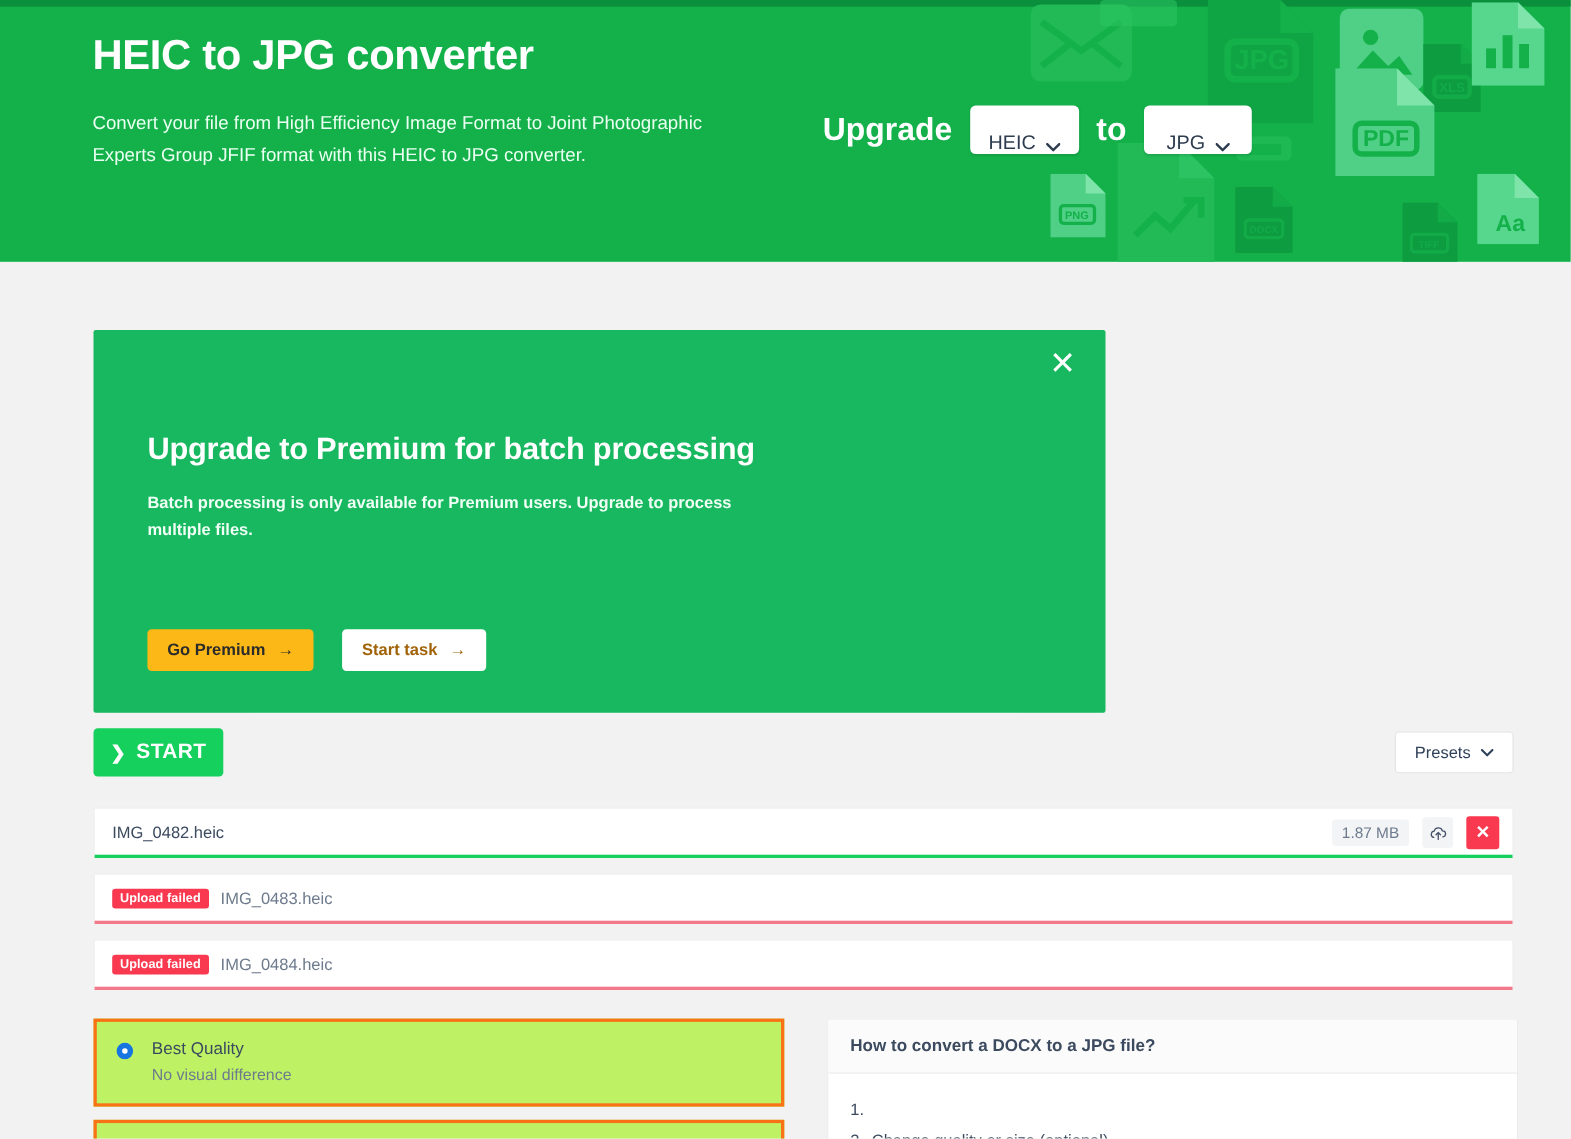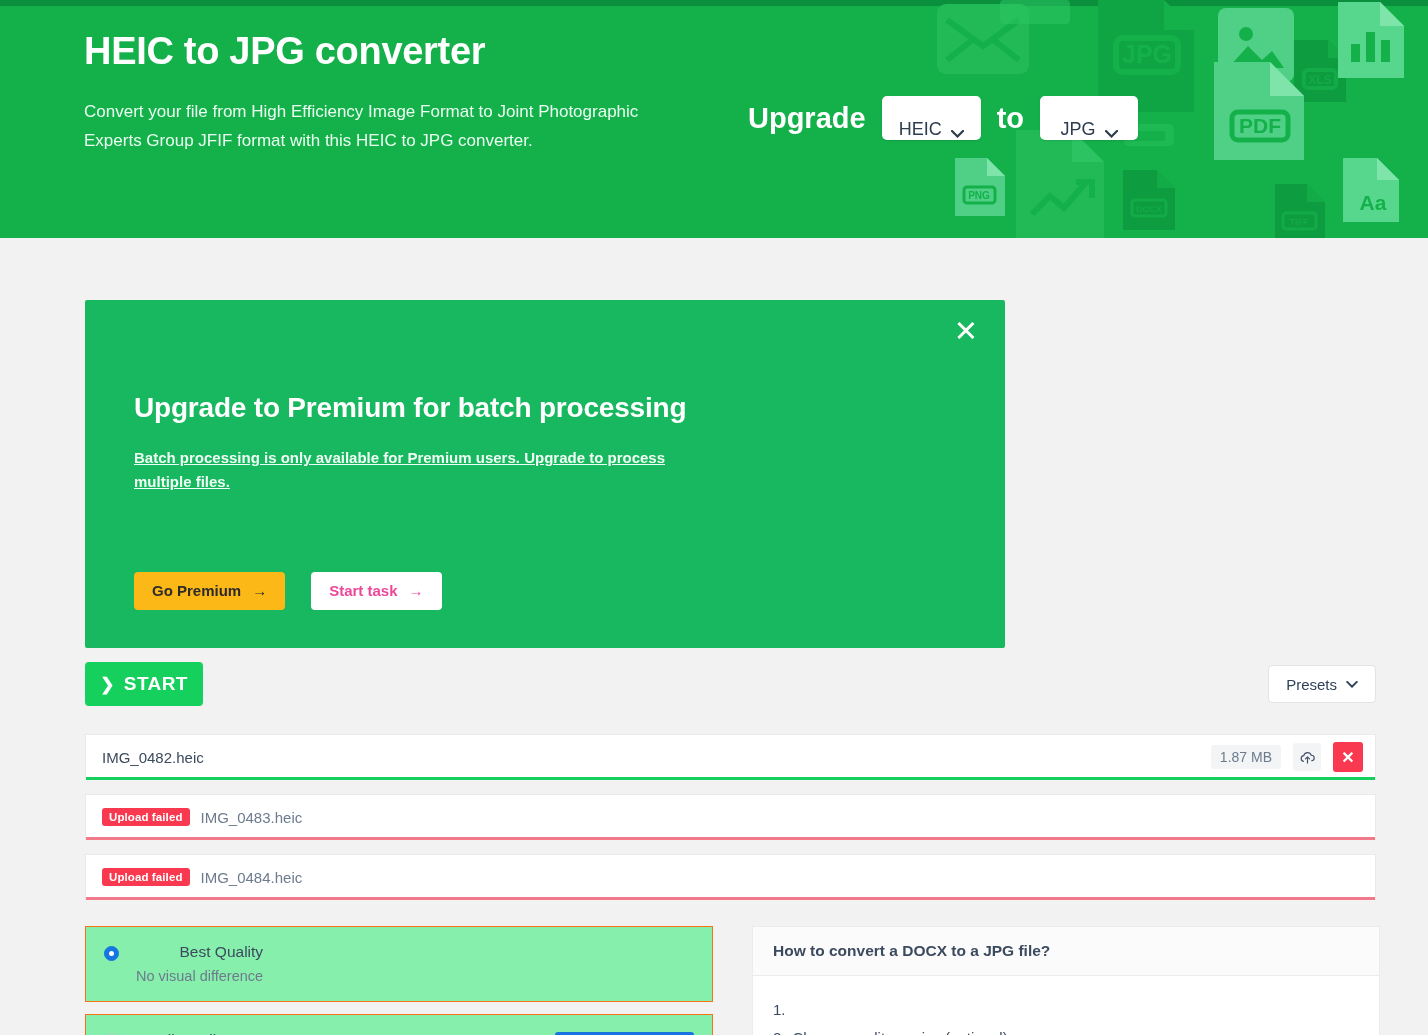--- a/index.html
+++ b/index.html
@@ -91,31 +91,31 @@
     color: #ffffff; font-size: 29px; font-weight: 300;
     cursor: pointer; line-height: 1;
   }
   .promo-body { padding: 92px 0 0 49px; }
   .promo-title {
     color: #ffffff; font-size: 28px; font-weight: bold;
     margin-bottom: 22px; letter-spacing: -0.2px;
   }
   .promo-text {
     color: #f0fff6; font-size: 15px; line-height: 1.62;
-    max-width: 570px; margin-bottom: 33px; font-weight: bold; text-decoration: underline;
+    max-width: 570px; margin-bottom: 33px; font-weight: bold;
   }
   .promo-actions { display: flex; gap: 26px; align-items: center; }
   .btn {
     display: inline-flex; align-items: center; gap: 11px;
     height: 38px; padding: 0 18px;
     border-radius: 4px; font-size: 15px; font-weight: bold;
     cursor: pointer; white-space: nowrap; margin-top: 44px;
   }
   .btn-premium { background: #fbb816; color: #2b2b2b; }
-  .btn-start-task { background: #ffffff; color: #ec4899; }
+  .btn-start-task { background: #ffffff; color: #a16207; }
   .btn .arw { font-size: 15px; }
 
   
   .start-row {
     position: absolute; top: 424px; left: 85px;
     width: 1291px; height: 44px;
     display: flex; align-items: center; justify-content: space-between;
   }
   .btn-start {
     background: #1ed760;
@@ -176,25 +176,24 @@
     background: #f8394f; color: #ffffff;
     width: 30px; height: 30px; border-radius: 3px;
     display: flex; align-items: center; justify-content: center;
     font-size: 16px; font-weight: bold; cursor: pointer;
   }
 
   
   .bottom { position: absolute; top: 688px; left: 0; width: 1428px; }
   .opt-col { position: absolute; left: 85px; width: 628px; }
   .opt-card {
-    background: #86efac; border: 1px solid #f97316;
+    background: #bef264; border: 3px solid #f97316;
     padding: 16px 18px; margin-bottom: 12px;
     display: flex; align-items: flex-start; gap: 17px;
     position: relative;
-    text-align: right;
   }
   .radio {
     width: 15px; height: 15px; border-radius: 50%;
     border: 1px solid #b9c1cc; background: #fff;
     flex: none; margin-top: 3px;
     display: flex; align-items: center; justify-content: center;
   }
   .radio.on { border-color: #1675e0; background: #1675e0; }
   .radio.on::after {
     content: ""; width: 5px; height: 5px; border-radius: 50%; background: #ffffff;

